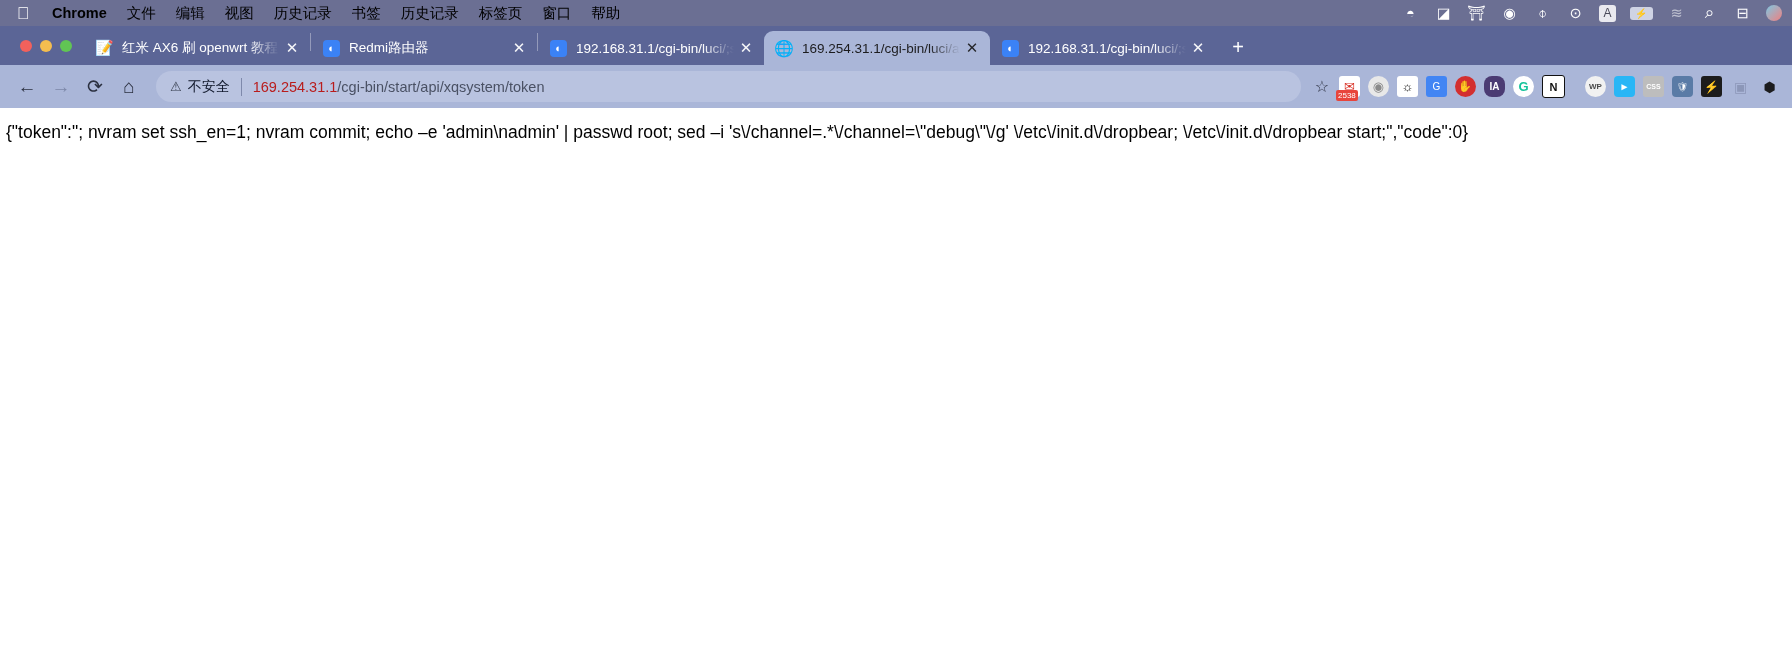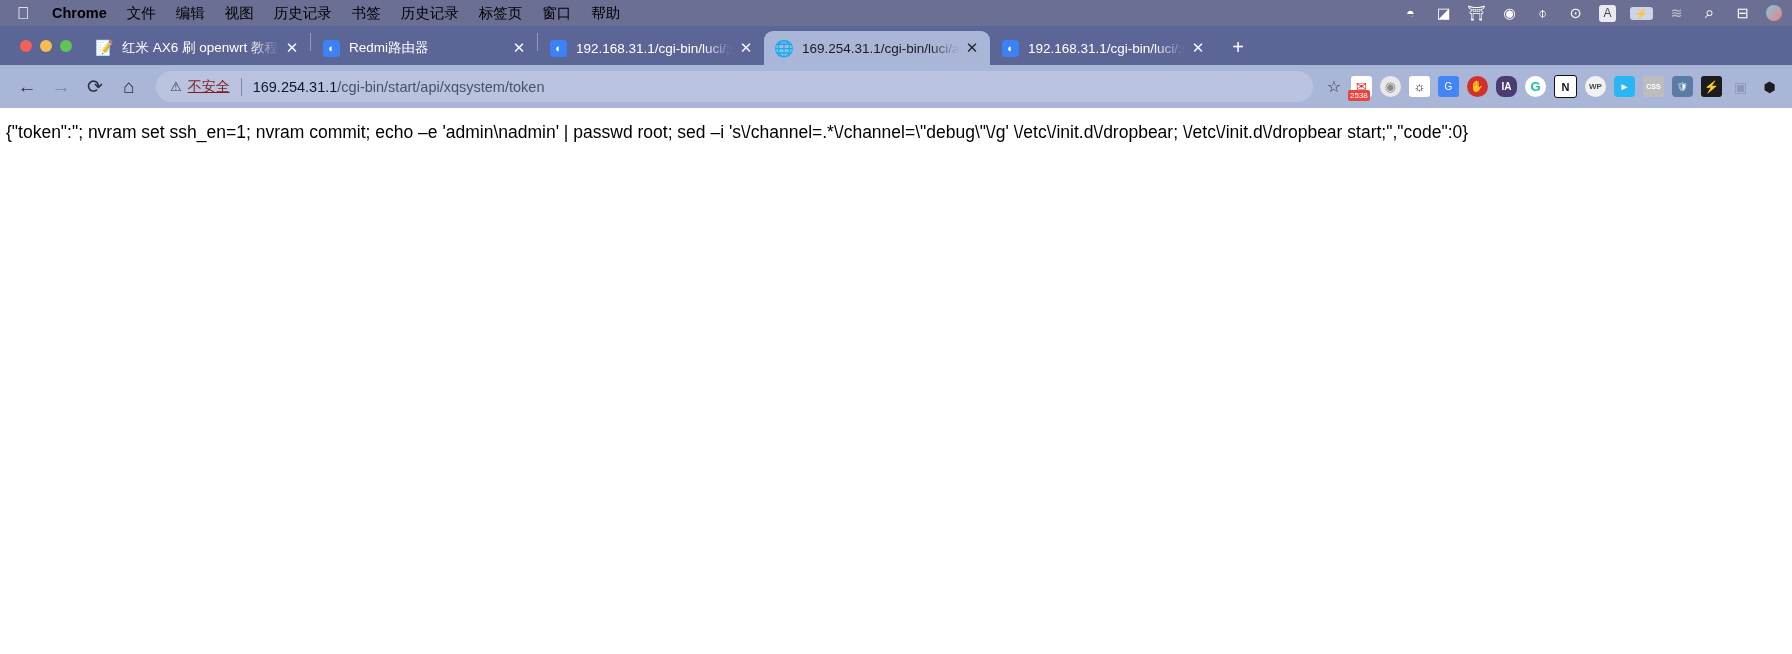--- a/index.html
+++ b/index.html
@@ -181,34 +181,34 @@
     background: #b9c3e0;
     border-radius: 16px;
     display: flex;
     align-items: center;
     padding: 0 14px;
     margin: 0 8px 0 10px;
     box-sizing: border-box;
     max-width: 1180px;
   }
   .warn-icon { font-size: 13px; color: #333a4a; margin-right: 6px; }
-  .warn-text { font-size: 14px; color: #7f1d1d; white-space: nowrap; text-decoration: underline; }
+  .warn-text { font-size: 14px; color: #0f172a; white-space: nowrap; }
   .omni-divider {
     width: 1px;
     height: 18px;
     background: #7e89ab;
     margin: 0 11px;
   }
   .omni-url {
     font-size: 14.5px;
     color: #171a21;
     white-space: nowrap;
     overflow: hidden;
   }
-  .omni-url .host { color: #0f172a; }
+  .omni-url .host { color: #b91c1c; }
   .omni-url .path { color: #4a5164; }
   .star-btn {
     width: 26px;
     height: 26px;
     display: flex;
     align-items: center;
     justify-content: center;
     font-size: 16px;
     color: #2b3040;
     margin-right: 4px;
@@ -346,21 +346,21 @@
 
   <div class="ext-row">
     <div class="ext" style="background:#ffffff;color:#d93025;">✉<span class="ext-badge">2538</span></div>
     <div class="ext" style="background:#e8e8e8;color:#8a8a8a;border-radius:50%;">◉</div>
     <div class="ext" style="background:#ffffff;color:#1a1a1a;">☼</div>
     <div class="ext" style="background:#4285f4;color:#ffffff;font-size:10px;">G</div>
     <div class="ext" style="background:#d32f2f;color:#ffffff;border-radius:50%;font-size:11px;">✋</div>
     <div class="ext" style="background:#4b3b73;color:#ffffff;font-size:10px;font-weight:bold;border-radius:8px;">IA</div>
     <div class="ext" style="background:#ffffff;color:#15c39a;border-radius:50%;font-weight:bold;">G</div>
     <div class="ext" style="background:#ffffff;color:#111111;border:1.5px solid #111;font-weight:bold;font-size:11px;">N</div>
-    <div class="ext" style="background:#f1f1f1;color:#4a4a4a;border-radius:50%;font-size:8px;font-weight:bold;">WP</div>
+    <div class="ext" style="background:#f1f1f1;color:#4a4a4a;border-radius:50%;font-size:8px;font-weight:bold;margin-left:12px;">WP</div>
     <div class="ext" style="background:#29b6f6;color:#ffffff;border-radius:4px;font-size:10px;">►</div>
     <div class="ext" style="background:#bdbdbd;color:#ffffff;border-radius:3px;font-size:7px;font-weight:bold;">CSS</div>
     <div class="ext" style="background:#5a7ba6;color:#ffffff;border-radius:4px;font-size:9px;">🛡</div>
     <div class="ext" style="background:#1c1c1c;color:#e53935;font-size:12px;">⚡</div>
     <div class="ext" style="color:#8c97b8;font-size:14px;">▣</div>
     <div class="ext" style="color:#1c1c1e;font-size:14px;">⬢</div>
   </div>
 </div>
 
 <div class="page">

